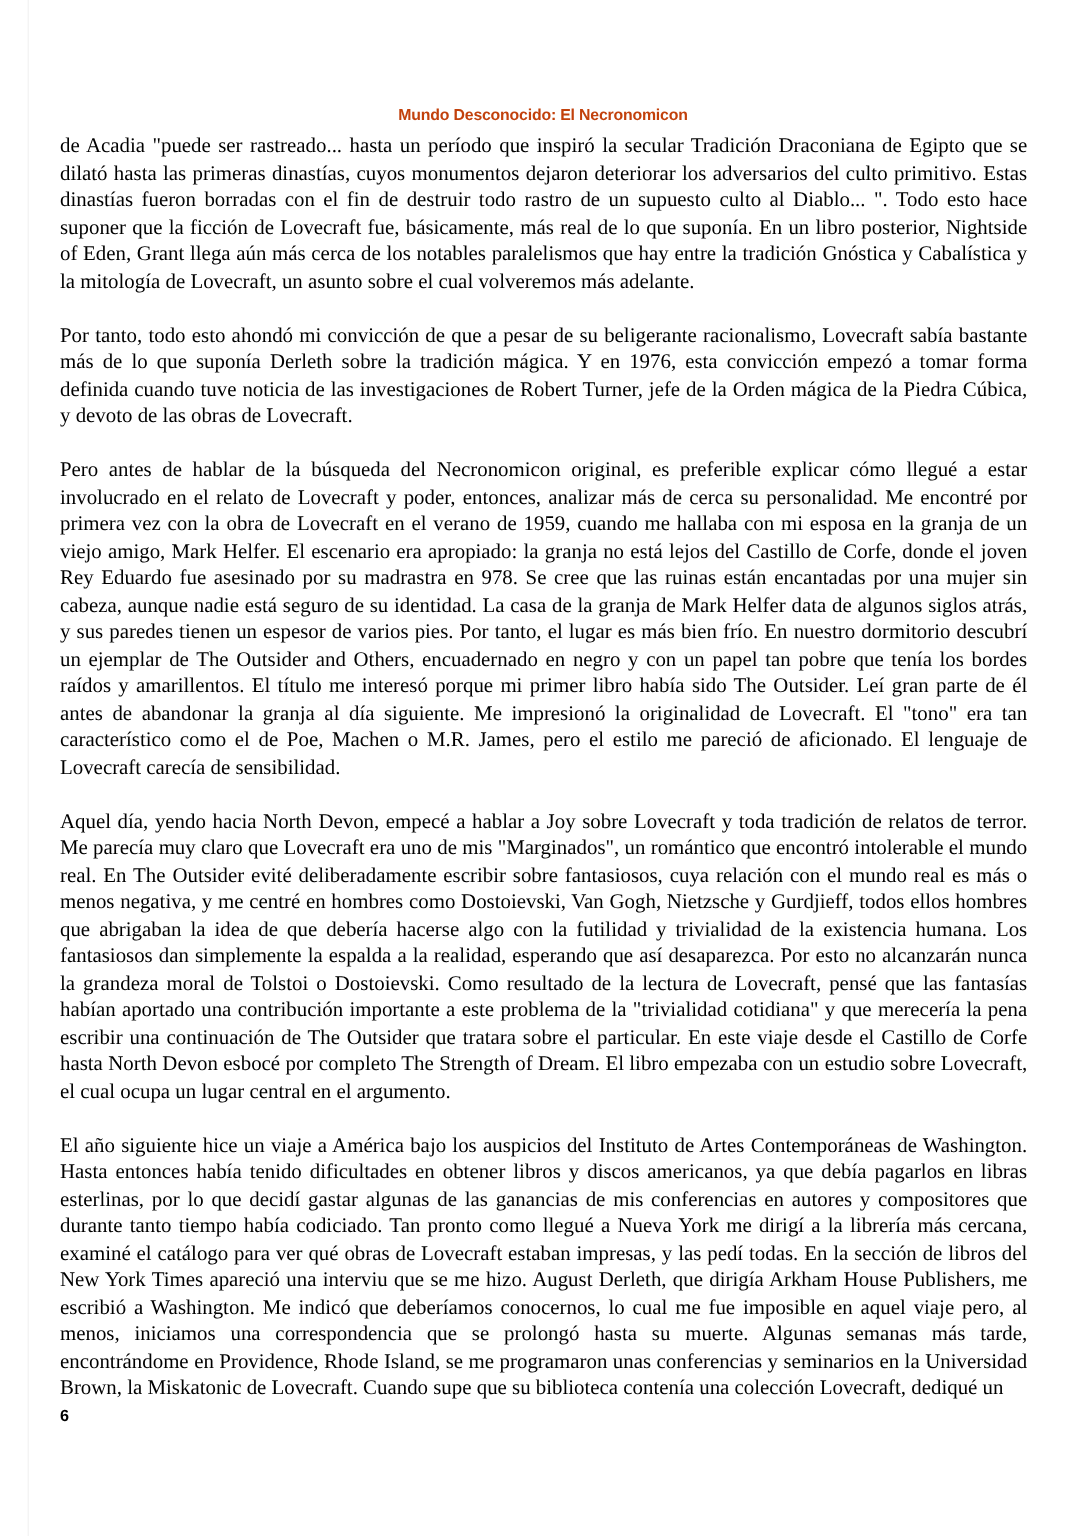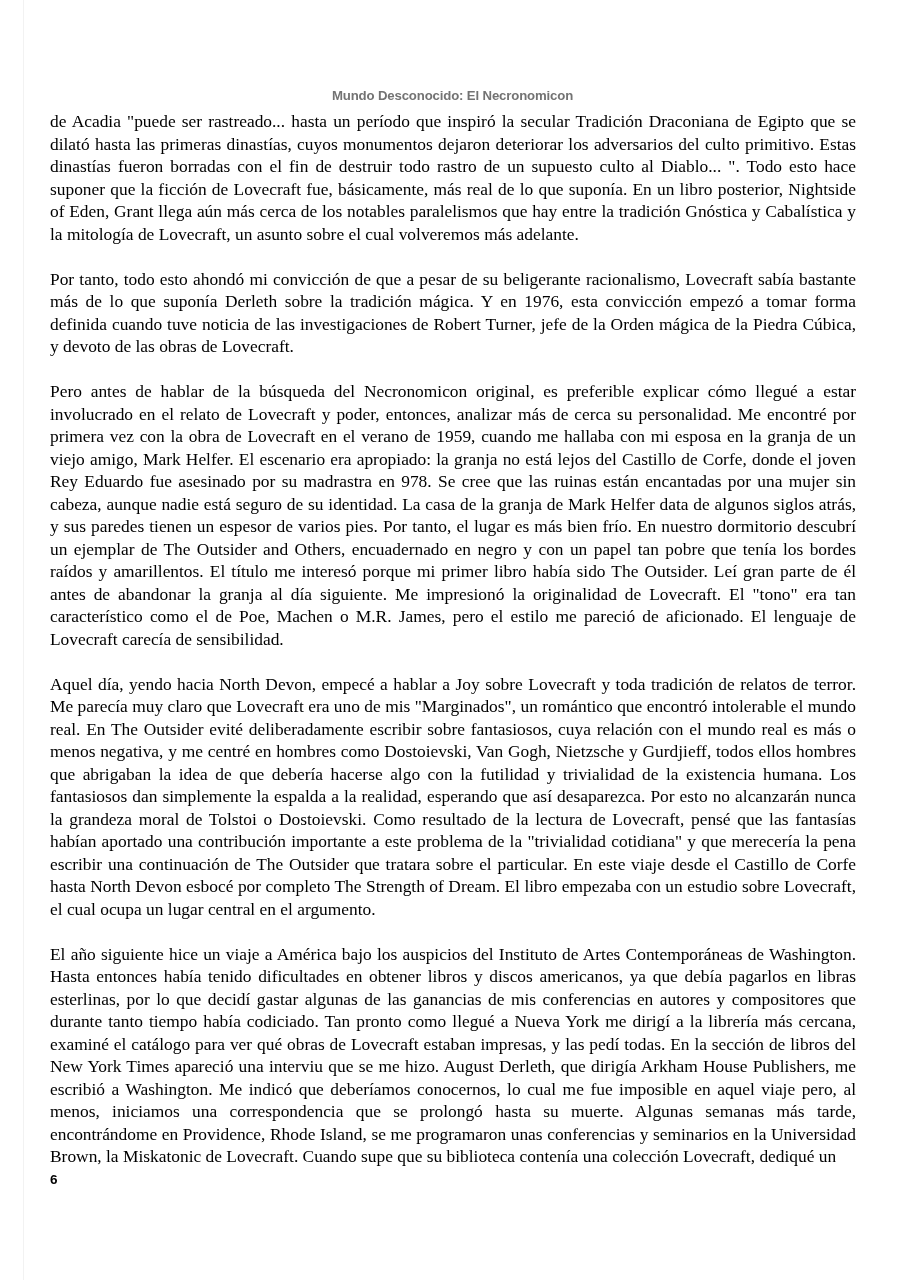--- a/index.html
+++ b/index.html
@@ -43,21 +43,21 @@
     position: absolute;
     left: 50px;
     top: 88px;
     width: 805px;
     text-align: center;
     font-family: "Liberation Sans", "DejaVu Sans", sans-serif;
     font-weight: bold;
     font-size: 13.2px;
     letter-spacing: -0.15px;
     line-height: 16px;
-    color: #737373;
+    color: #c2410c;
   }
 
   .body-block {
     position: absolute;
     left: 50px;
     top: 110px;
     width: 806px;
   }
 
   p.para {

